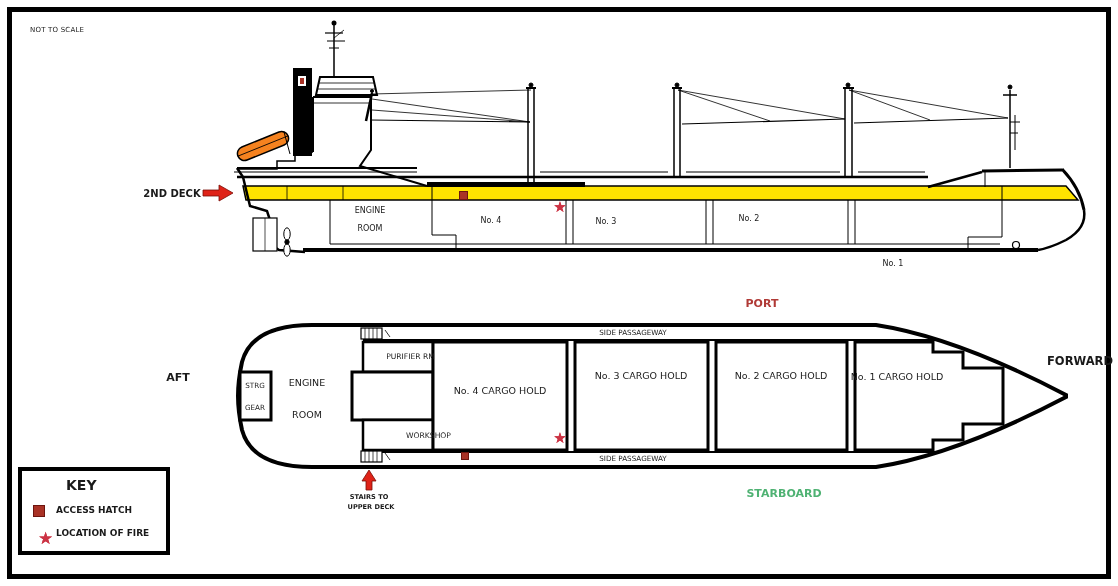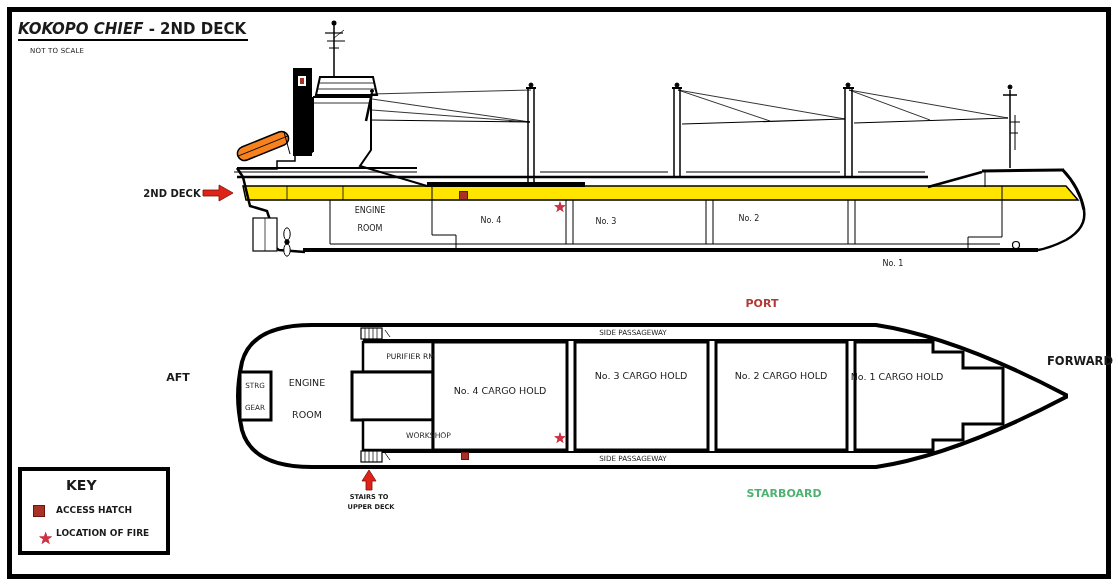--- a/index.html
+++ b/index.html
@@ -187,21 +187,20 @@
         <line x1="385" y1="453" x2="390" y2="460" stroke-width="0.8"></line>
       </g>
 
       <polygon points="362,481 369,470 376,481 372,481 372,490 366,490 366,481" fill="var(--arrow-red)" stroke="#7A0C06" stroke-width="0.8"></polygon>
     </g>
   </svg>
 
   <div id="frame"></div>
 
   <div id="title-block">
-    <div id="title-line"><span id="title-ship">KOKOPO CHIEF</span> <span>- 2ND DECK</span></div>
     <div id="scale-note">NOT TO SCALE</div>
   </div>
 
   <div class="lbl bold" style="left:172px;top:194px;font-size:10px;">2ND DECK</div>
   <div class="lbl t8" style="left:370px;top:211px;">ENGINE</div>
   <div class="lbl t8" style="left:370px;top:229px;">ROOM</div>
   <div class="lbl t8" style="left:491px;top:221px;">No. 4</div>
   <div class="lbl t8" style="left:606px;top:222px;">No. 3</div>
   <div class="lbl t8" style="left:749px;top:219px;">No. 2</div>
   <div class="lbl t8" style="left:893px;top:220px;margin-top:44px;">No. 1</div>

